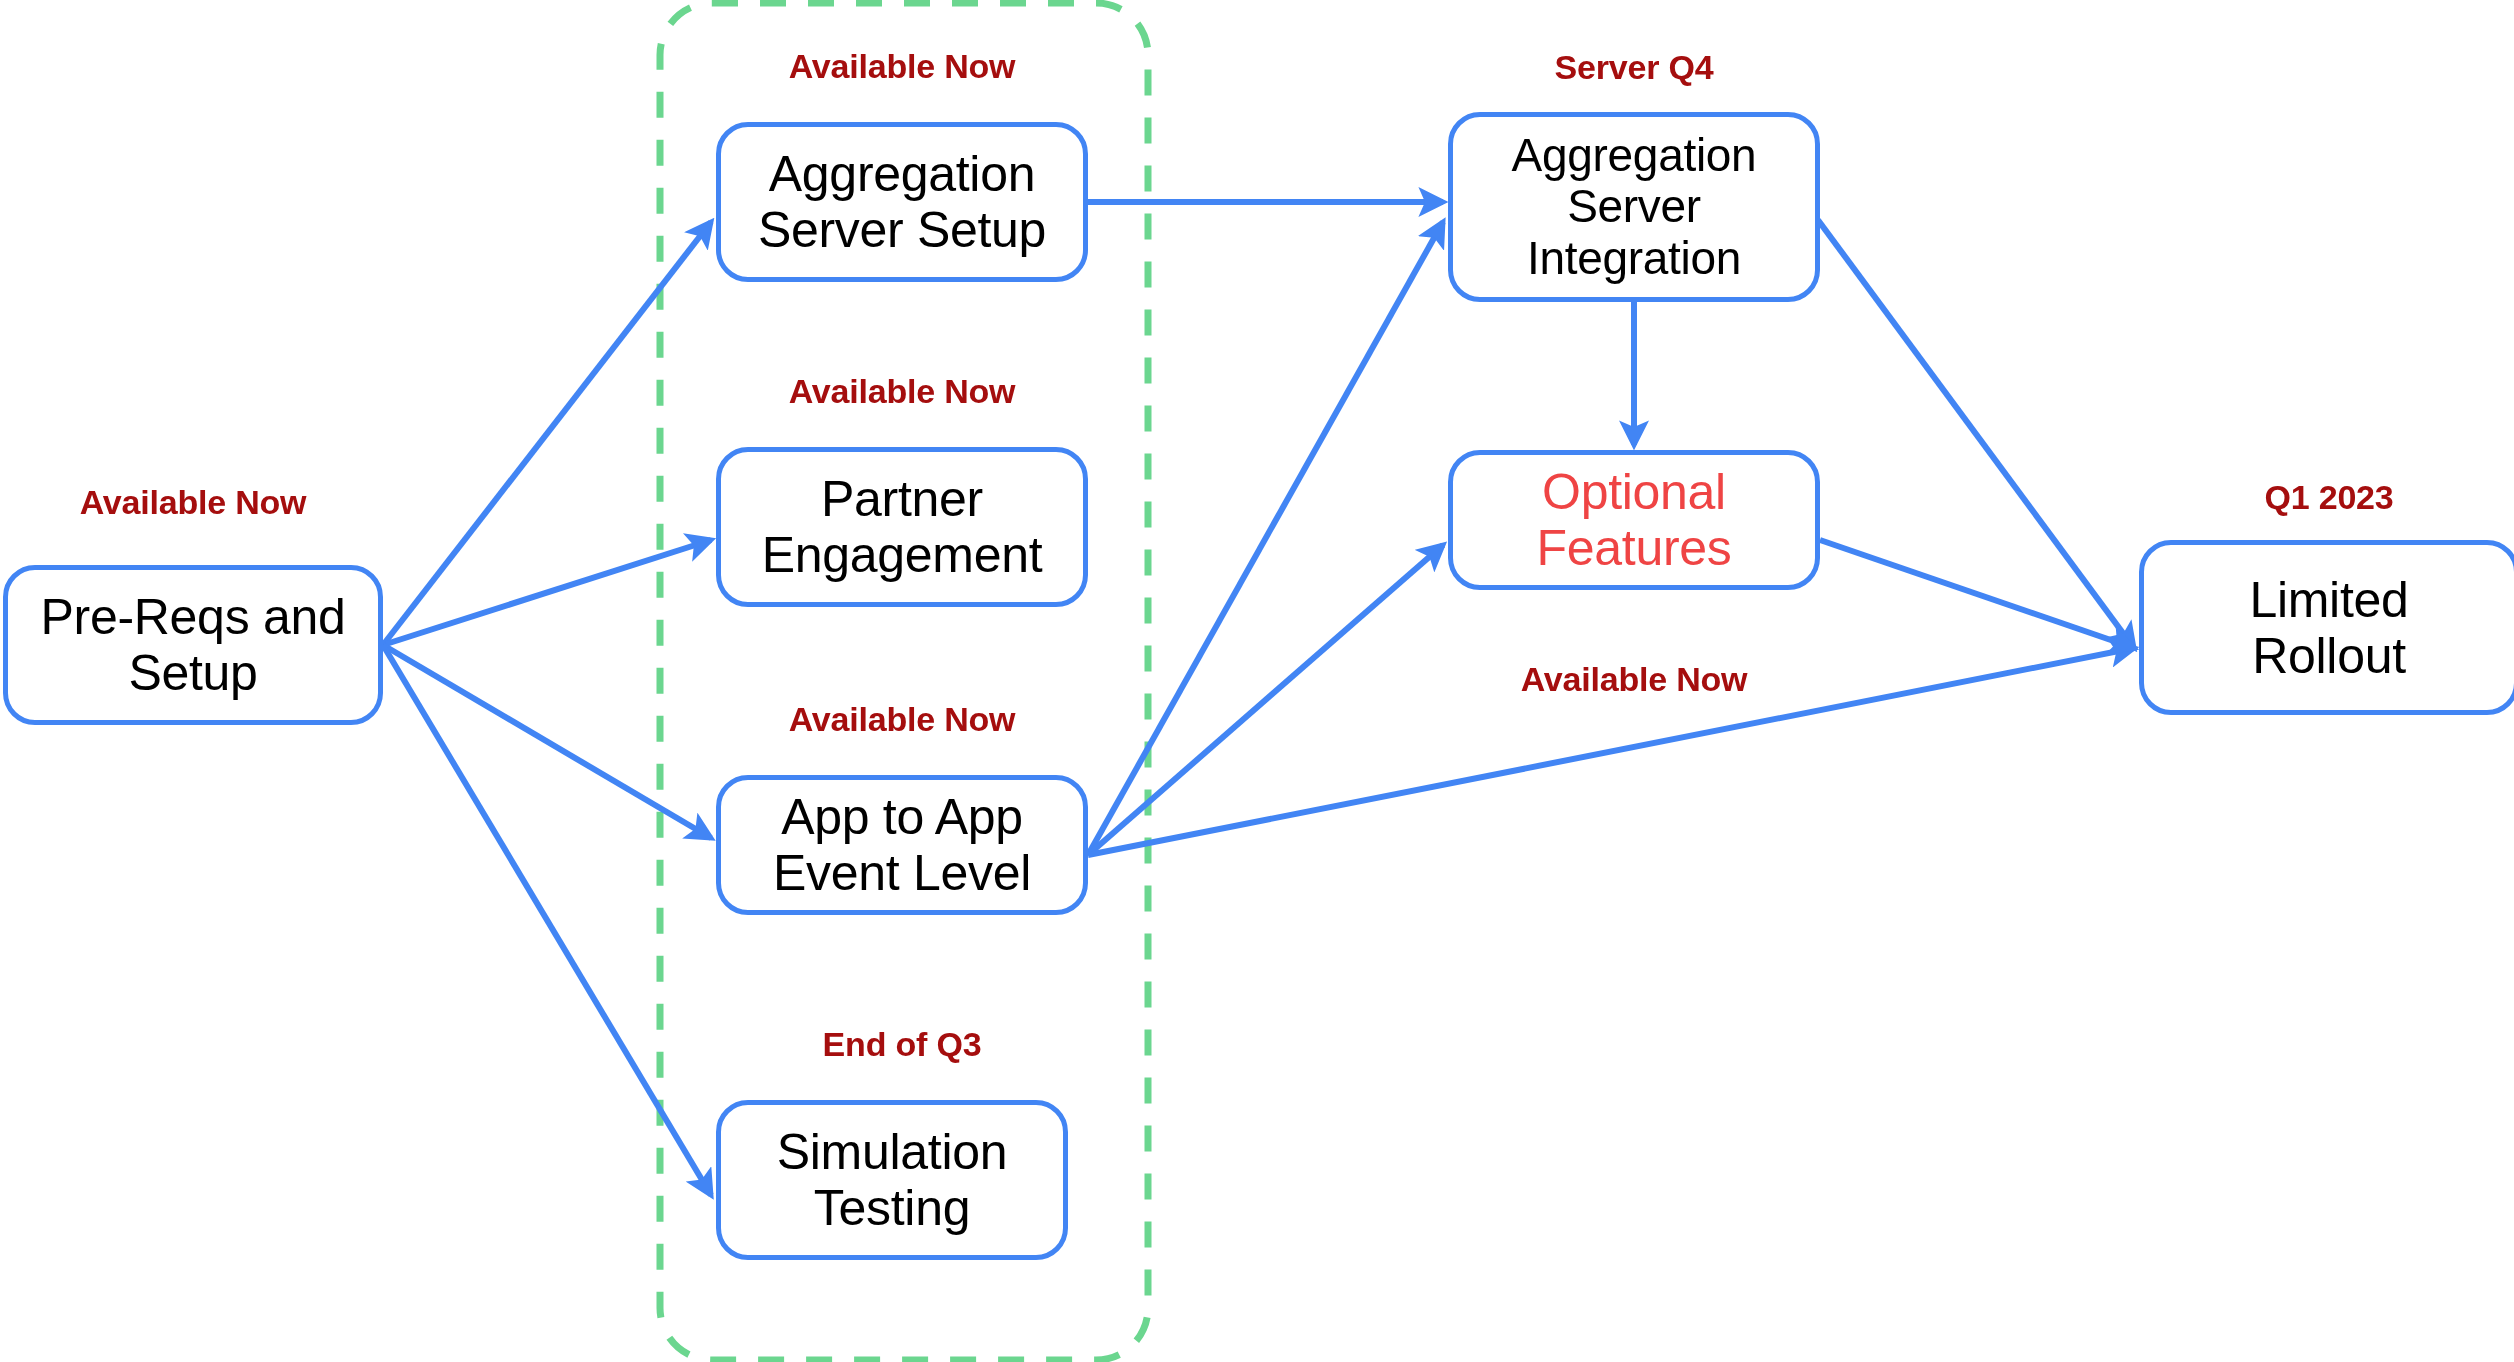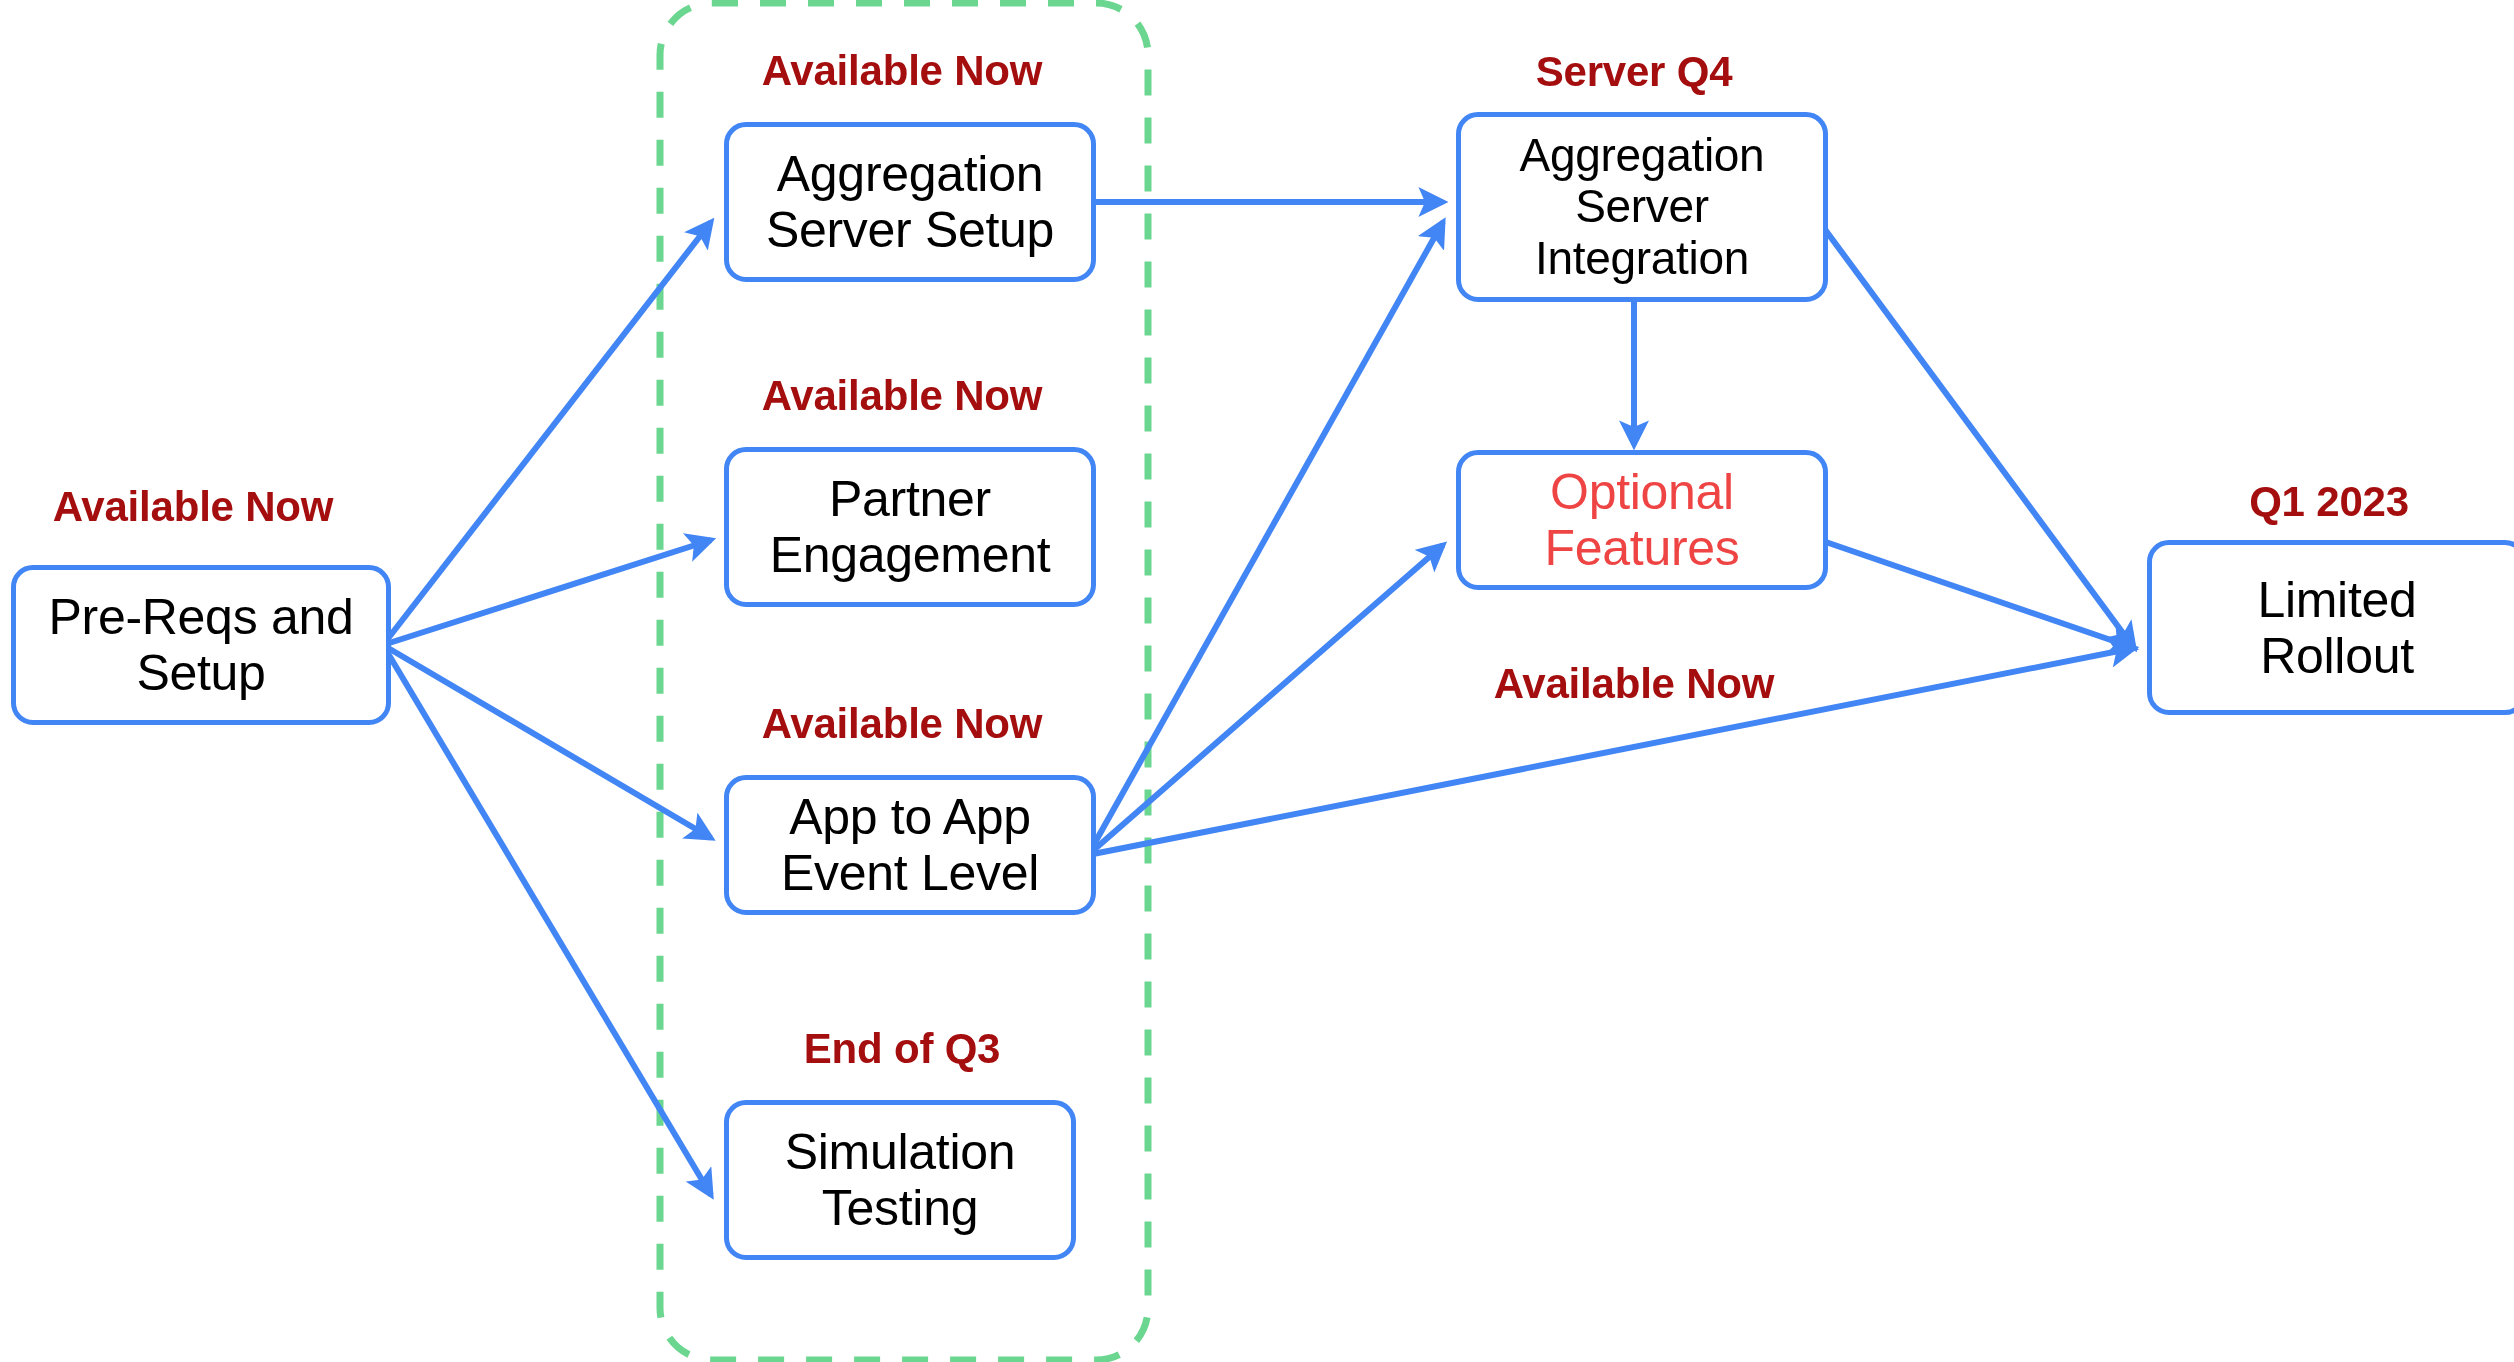--- a/index.html
+++ b/index.html
@@ -2,26 +2,26 @@
 <html><head>
 <meta charset="utf-8">
 <style>
   html,body{margin:0;padding:0;background:#ffffff;}
   body{width:2514px;height:1362px;overflow:hidden;
        font-family:"Liberation Sans","DejaVu Sans",sans-serif;}
   #stage{position:relative;width:2514px;height:1362px;background:#fff;}
   svg.layer{position:absolute;top:0;left:0;width:2514px;height:1362px;}
 
   .node{position:absolute;box-sizing:border-box;
-        border:5px solid #701a75;border-radius:22px;background:#ffffff;
+        border:5px solid #701a75;border-radius:32px;background:#ffffff;
         display:flex;align-items:center;justify-content:center;text-align:center;
-        color:#000000;font-size:50px;line-height:1.12;letter-spacing:-0.3px;margin-left:8px;}
+        color:#000000;font-size:50px;line-height:1.12;letter-spacing:-0.3px;}
   .node span{display:block;padding:0 10px;}
 
-  .phase-label{position:absolute;color:#A50E0E;font-size:42px;font-weight:700;
+  .phase-label{position:absolute;color:#A50E0E;font-size:34px;font-weight:700;
                letter-spacing:-0.2px;white-space:nowrap;text-align:left;
                transform:translateX(-50%);}
 </style>
 </head>
 <body>
 
 <div id="stage">
 
   <svg class="layer">
     <rect id="group-rect" fill="none" stroke="#6BD68F" stroke-width="7" stroke-dasharray="26 22" stroke-linecap="butt" rx="52" ry="52" x="660" y="3" width="488" height="1357"></rect>

